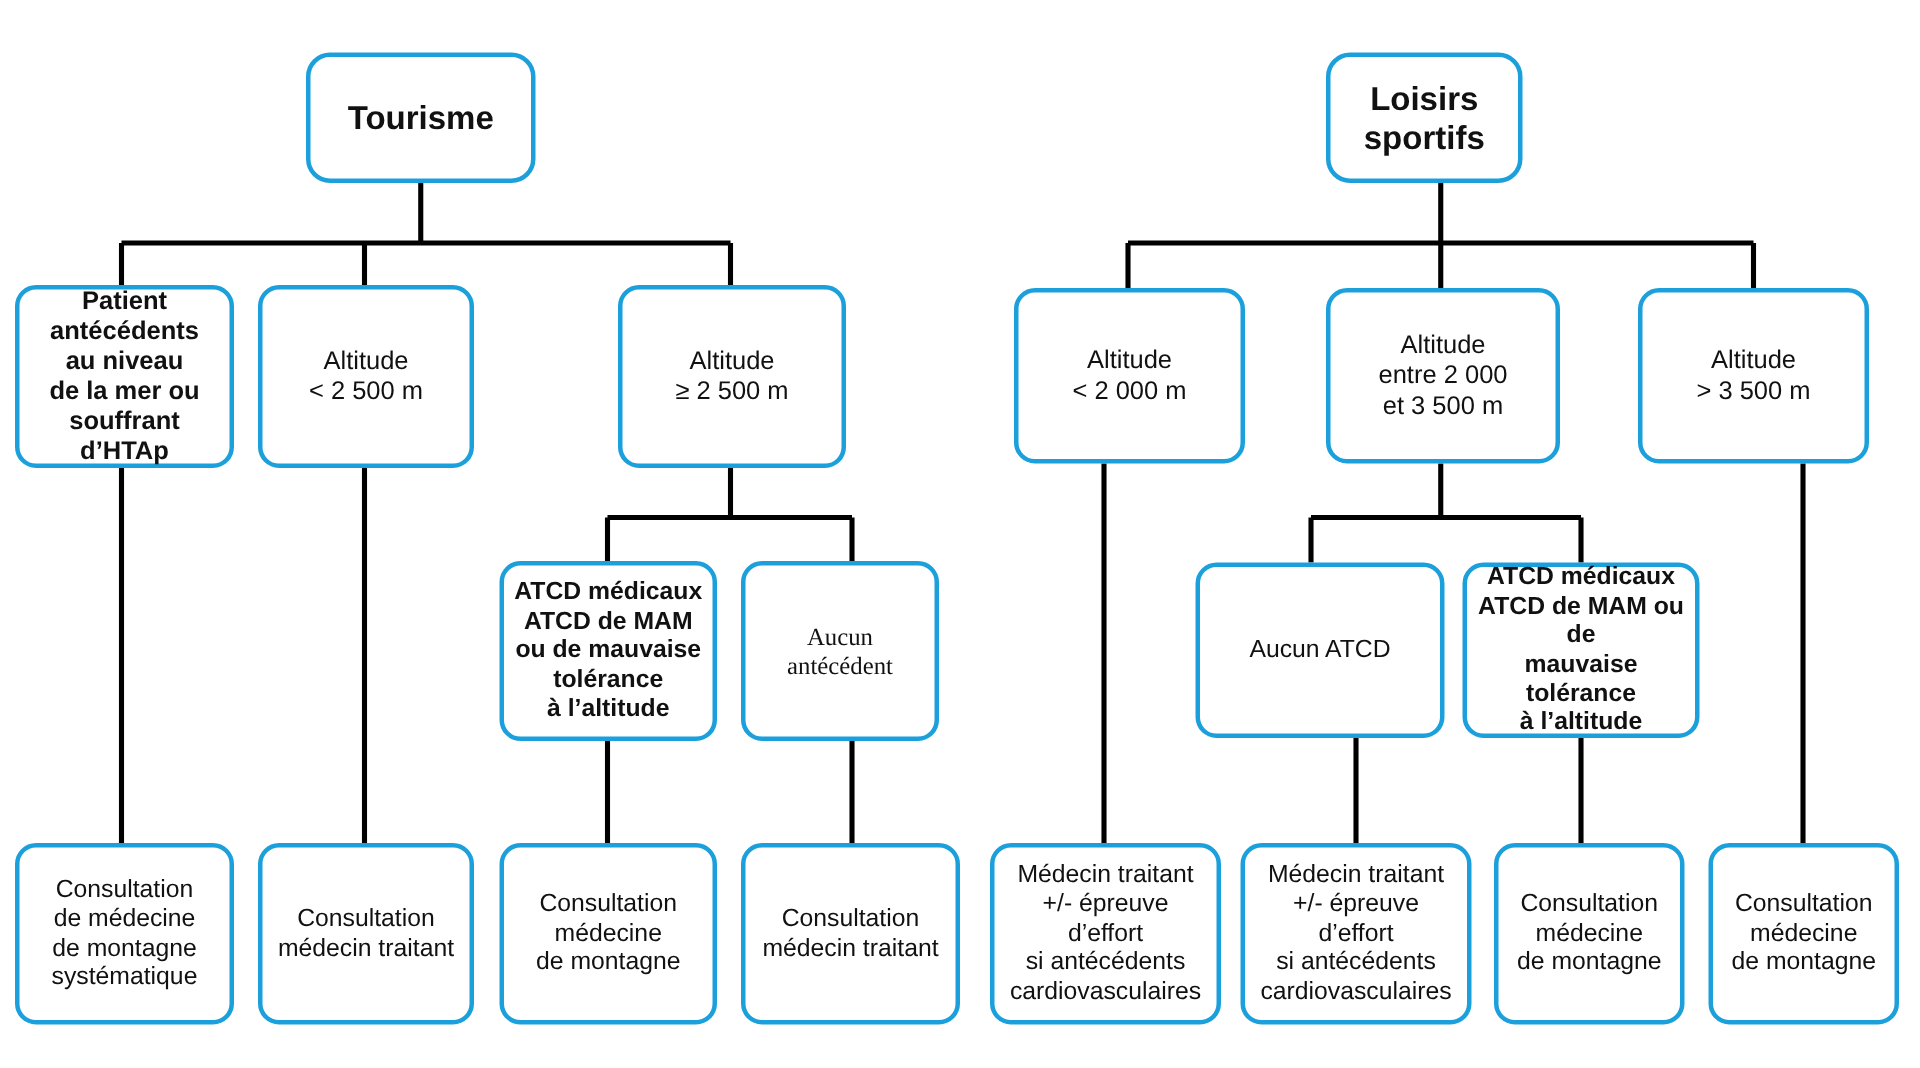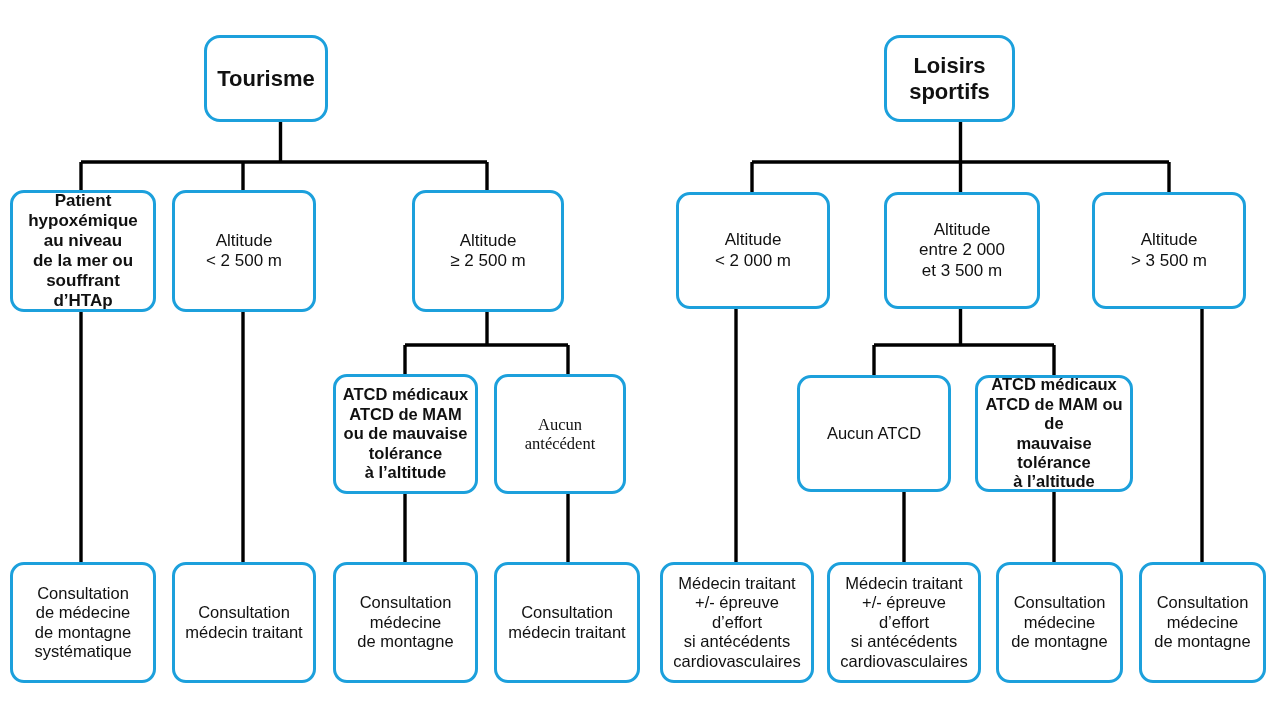--- a/index.html
+++ b/index.html
@@ -106,27 +106,27 @@
       <line x1="960.5" y1="309" x2="960.5" y2="345"></line>
       <line x1="874" y1="345" x2="1054" y2="345"></line>
       <line x1="874" y1="345" x2="874" y2="375"></line>
       <line x1="1054" y1="345" x2="1054" y2="375"></line>
 
       <line x1="904" y1="492" x2="904" y2="562"></line>
       <line x1="1054" y1="492" x2="1054" y2="562"></line>
     </g>
   </svg>
 
-  <div class="node root" style="left:204px; top:35px; width:124px; height:87px;">
+  <div class="node root" style="left:204px; top:35px; width:153px; height:87px;">
     <span class="label">Tourisme</span>
   </div>
 
   <div class="node lvl2 bold" style="left:10px; top:190px; width:146px; height:122px;">
     <span class="label">Patient
-hypoxémique
+antécédents
 au niveau
 de la mer ou
 souffrant d’HTAp</span>
   </div>
 
   <div class="node lvl2" style="left:172px; top:190px; width:144px; height:122px;">
     <span class="label">Altitude
 &lt; 2 500 m</span>
   </div>
 
@@ -185,21 +185,21 @@
     <span class="label">Altitude
 entre 2 000
 et 3 500 m</span>
   </div>
 
   <div class="node lvl2" style="left:1092px; top:192px; width:154px; height:117px;">
     <span class="label">Altitude
 &gt; 3 500 m</span>
   </div>
 
-  <div class="node lvl3" style="left:797px; top:375px; width:154px; height:117px;">
+  <div class="node lvl3" style="left:797px; top:375px; width:166px; height:117px;">
     <span class="label">Aucun ATCD</span>
   </div>
 
   <div class="node lvl3 bold" style="left:975px; top:375px; width:158px; height:117px;">
     <span class="label">ATCD médicaux
 ATCD de MAM ou de
 mauvaise tolérance
 à l’altitude</span>
   </div>
 

